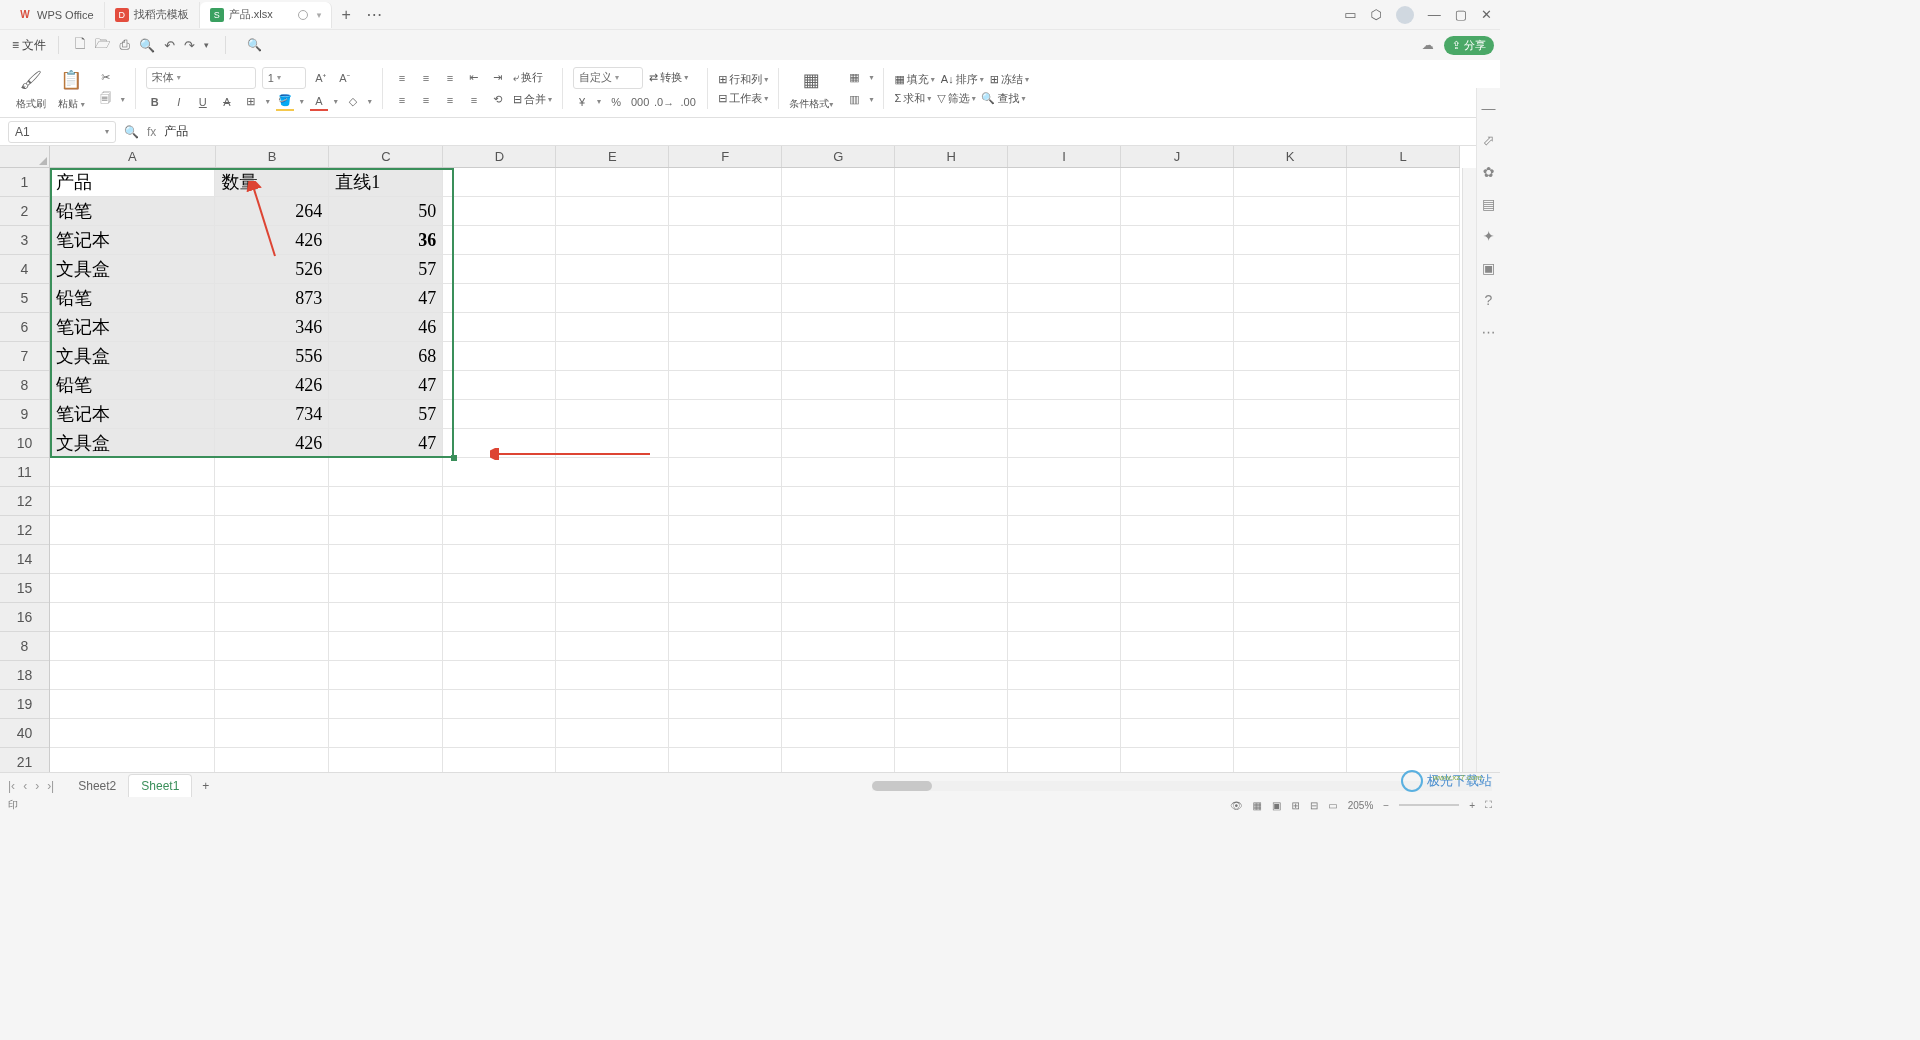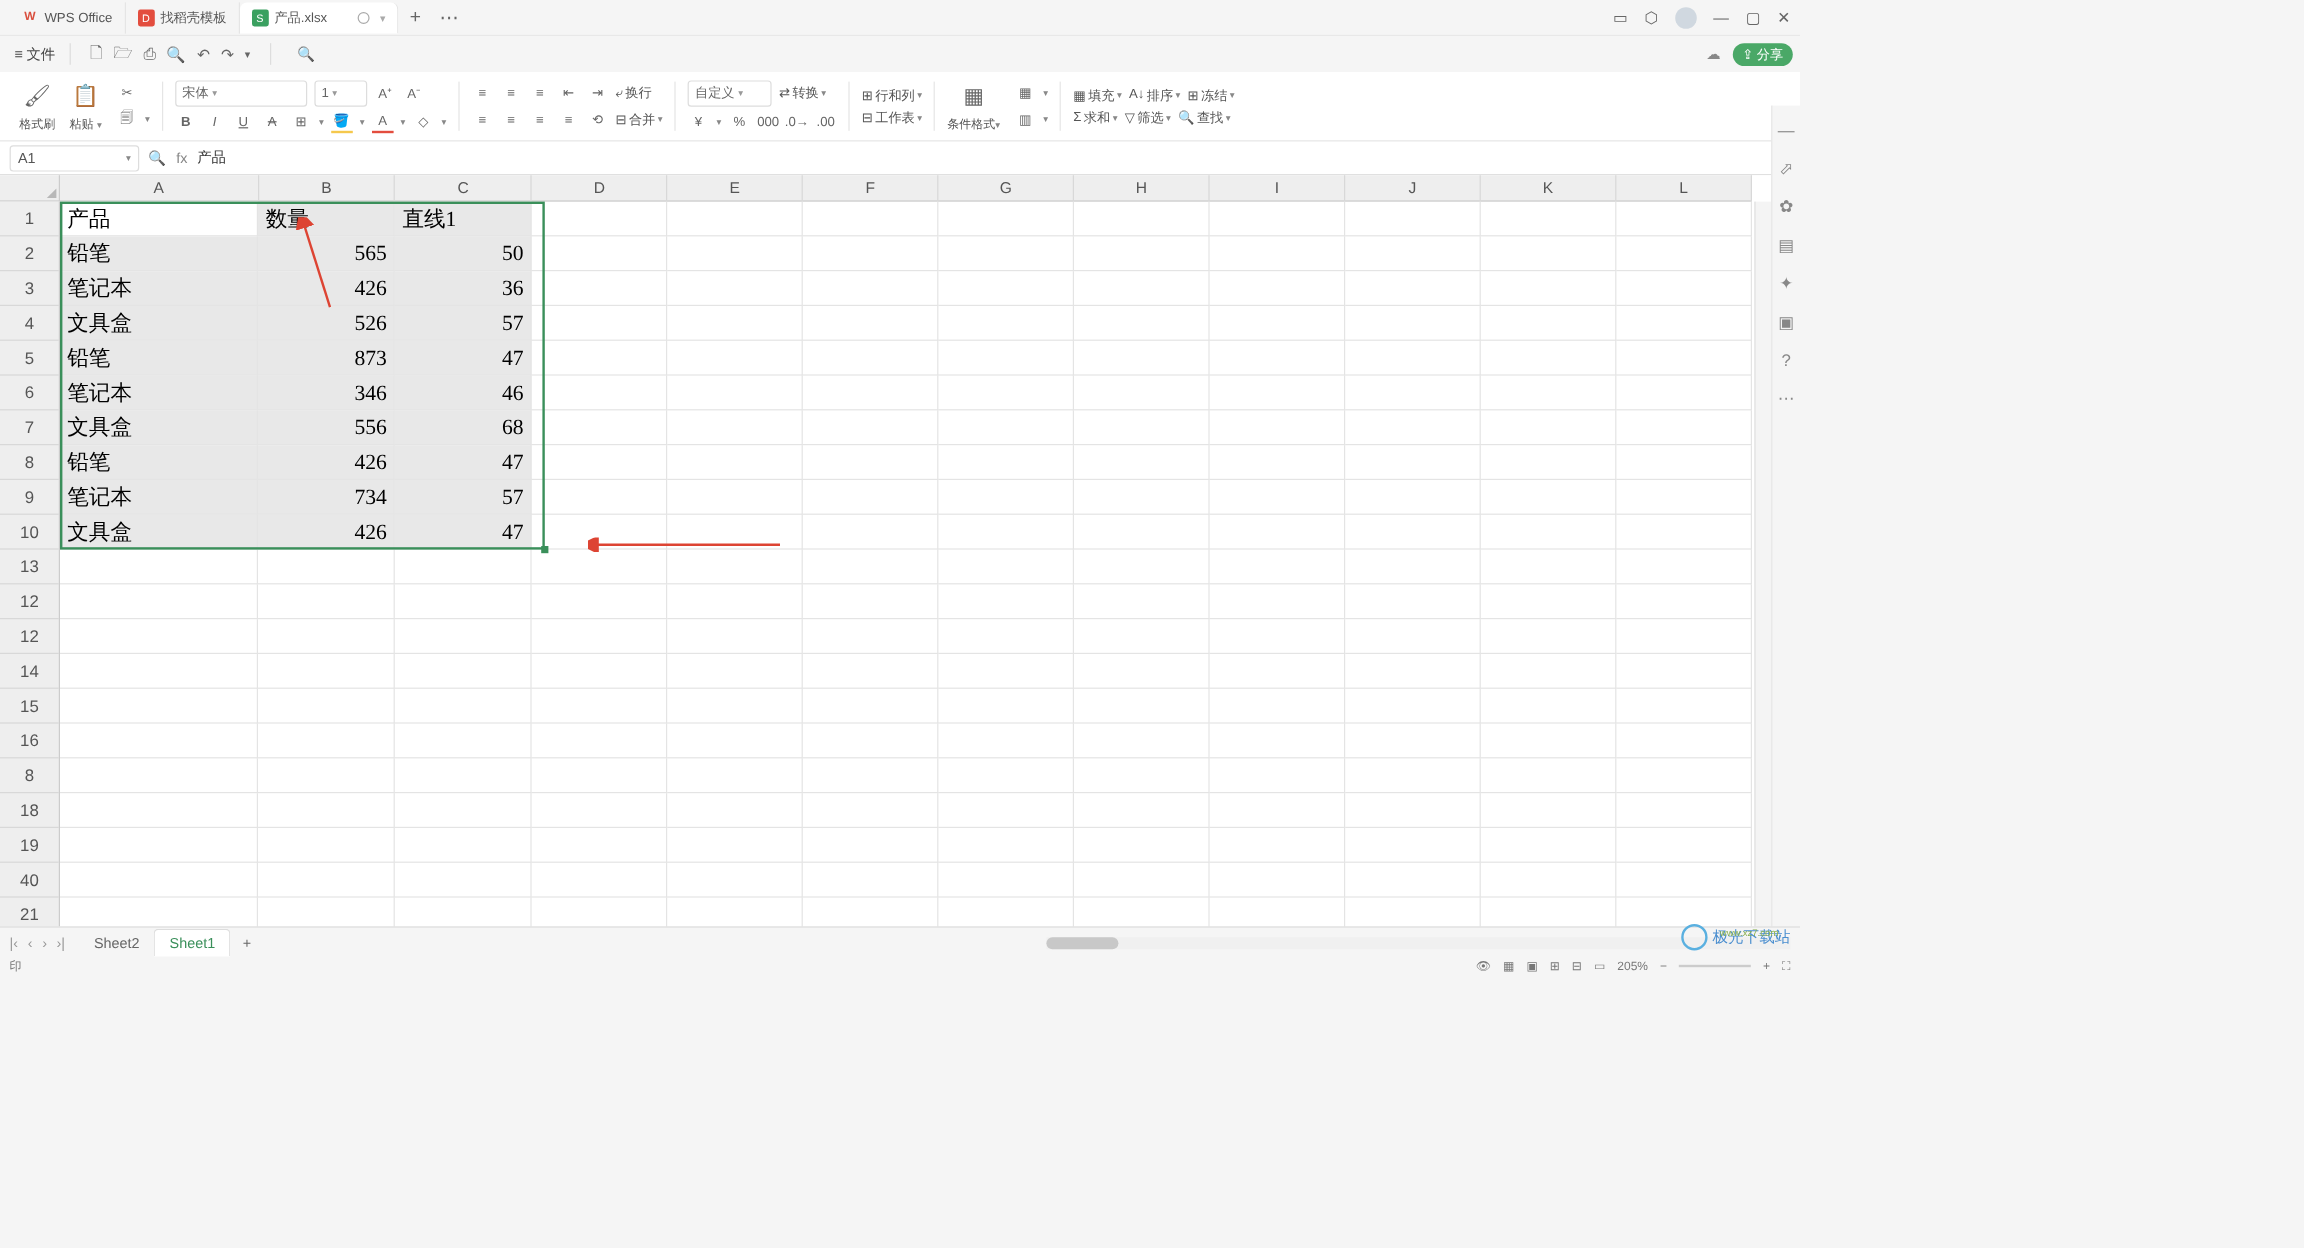--- a/index.html
+++ b/index.html
@@ -311,21 +311,21 @@
       <div class="rowh">1</div>
       <div class="rowh">2</div>
       <div class="rowh">3</div>
       <div class="rowh">4</div>
       <div class="rowh">5</div>
       <div class="rowh">6</div>
       <div class="rowh">7</div>
       <div class="rowh">8</div>
       <div class="rowh">9</div>
       <div class="rowh">10</div>
-      <div class="rowh">13</div>
+      <div class="rowh">11</div>
       <div class="rowh">12</div>
       <div class="rowh">12</div>
       <div class="rowh">14</div>
       <div class="rowh">15</div>
       <div class="rowh">16</div>
       <div class="rowh">8</div>
       <div class="rowh">18</div>
       <div class="rowh">19</div>
       <div class="rowh">40</div>
       <div class="rowh">21</div>
@@ -340,36 +340,36 @@
         <div class="cell" style="width: 116px;"></div>
         <div class="cell" style="width: 116px;"></div>
         <div class="cell" style="width: 116px;"></div>
         <div class="cell" style="width: 116px;"></div>
         <div class="cell" style="width: 116px;"></div>
         <div class="cell" style="width: 116px;"></div>
         <div class="cell" style="width: 116px;"></div>
       </div>
       <div class="crow">
         <div class="cell sel" style="width: 170px;">铅笔</div>
-        <div class="cell sel num" style="width: 117px;">565</div>
+        <div class="cell sel num" style="width: 117px;">264</div>
         <div class="cell sel num" style="width: 117px;">50</div>
         <div class="cell" style="width: 116px;"></div>
         <div class="cell" style="width: 116px;"></div>
         <div class="cell" style="width: 116px;"></div>
         <div class="cell" style="width: 116px;"></div>
         <div class="cell" style="width: 116px;"></div>
         <div class="cell" style="width: 116px;"></div>
         <div class="cell" style="width: 116px;"></div>
         <div class="cell" style="width: 116px;"></div>
         <div class="cell" style="width: 116px;"></div>
       </div>
       <div class="crow">
         <div class="cell sel" style="width: 170px;">笔记本</div>
         <div class="cell sel num" style="width: 117px;">426</div>
-        <div class="cell sel num" style="width: 117px;">36</div>
+        <div class="cell sel num" style="width: 117px; font-weight: bold;">36</div>
         <div class="cell" style="width: 116px;"></div>
         <div class="cell" style="width: 116px;"></div>
         <div class="cell" style="width: 116px;"></div>
         <div class="cell" style="width: 116px;"></div>
         <div class="cell" style="width: 116px;"></div>
         <div class="cell" style="width: 116px;"></div>
         <div class="cell" style="width: 116px;"></div>
         <div class="cell" style="width: 116px;"></div>
         <div class="cell" style="width: 116px;"></div>
       </div>

